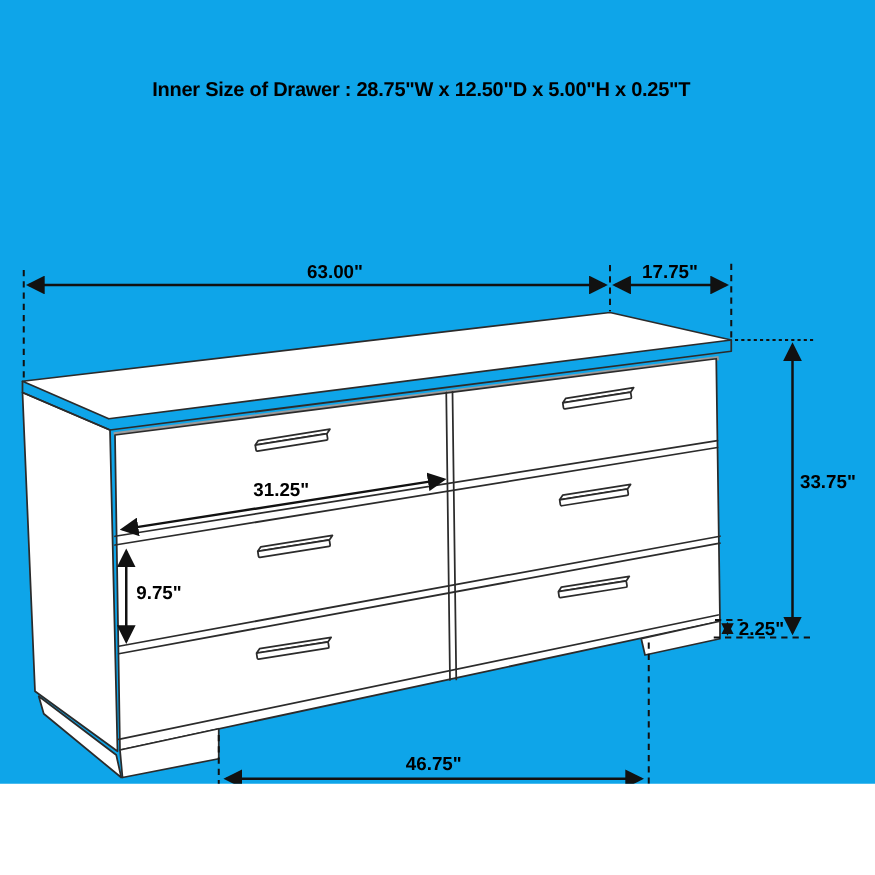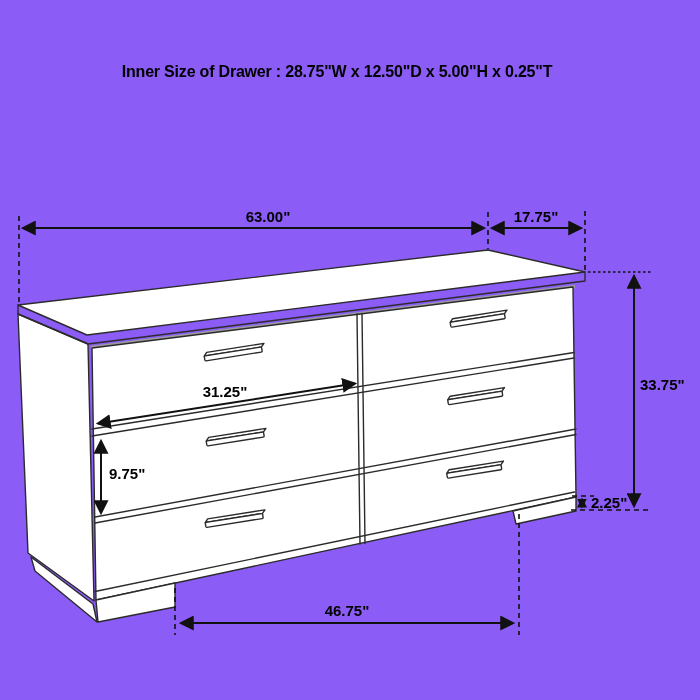--- a/index.html
+++ b/index.html
@@ -6,22 +6,22 @@
     margin: 0;
     padding: 0;
     width: 700px;
     height: 700px;
     background: #ffffff;
     font-family: "Liberation Sans", sans-serif;
   }
   .stage {
     position: relative;
     width: 700px;
-    height: 700px;
-    background: #8b5cf6;
+    height: 627px;
+    background: #0ea5e9;
     overflow: hidden;
   }
   svg { display: block; }
   .art {
     fill: #ffffff;
     stroke: #2b2b2b;
     stroke-width: 1.4;
     stroke-linejoin: round;
   }
   .artline {

